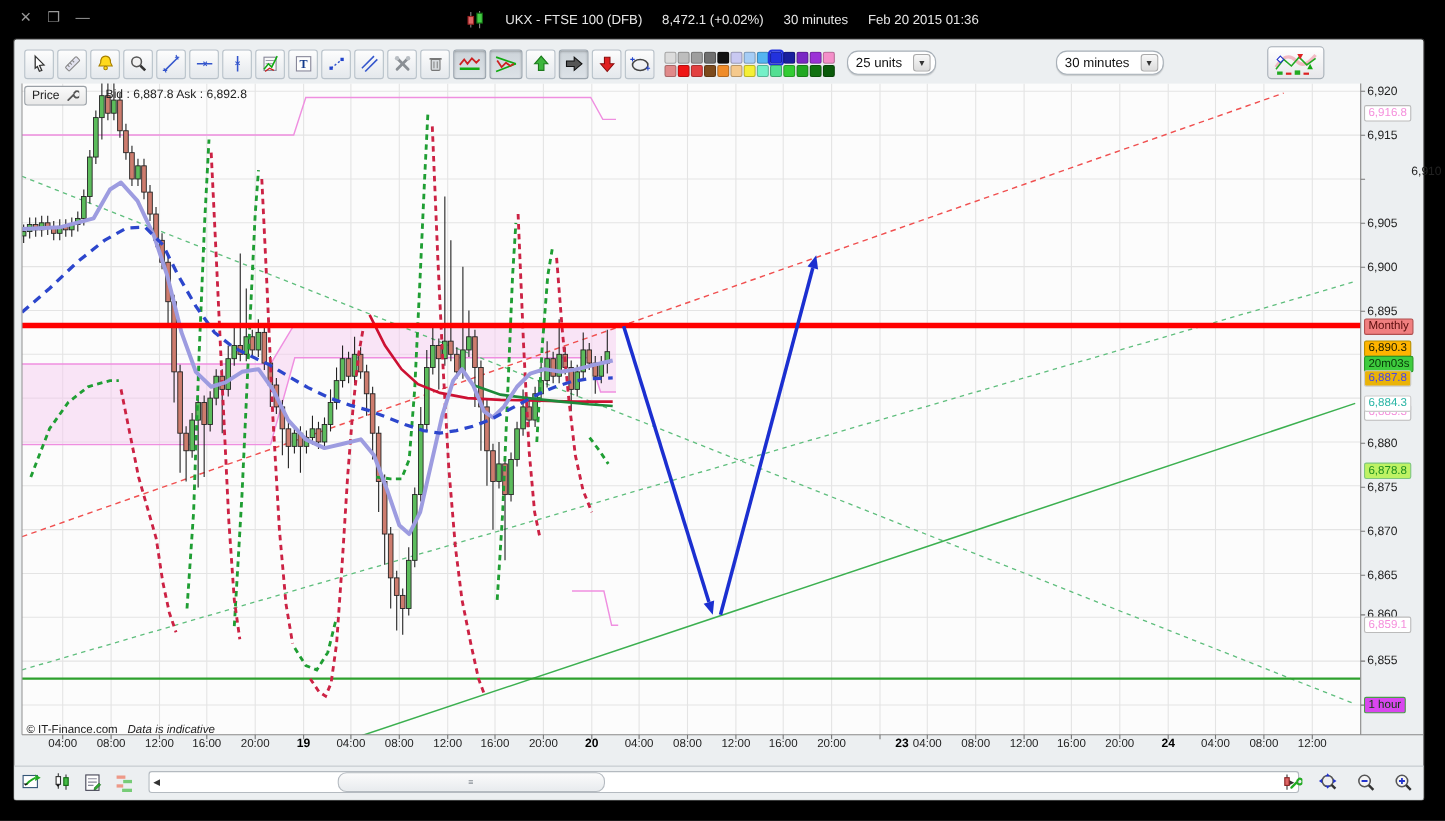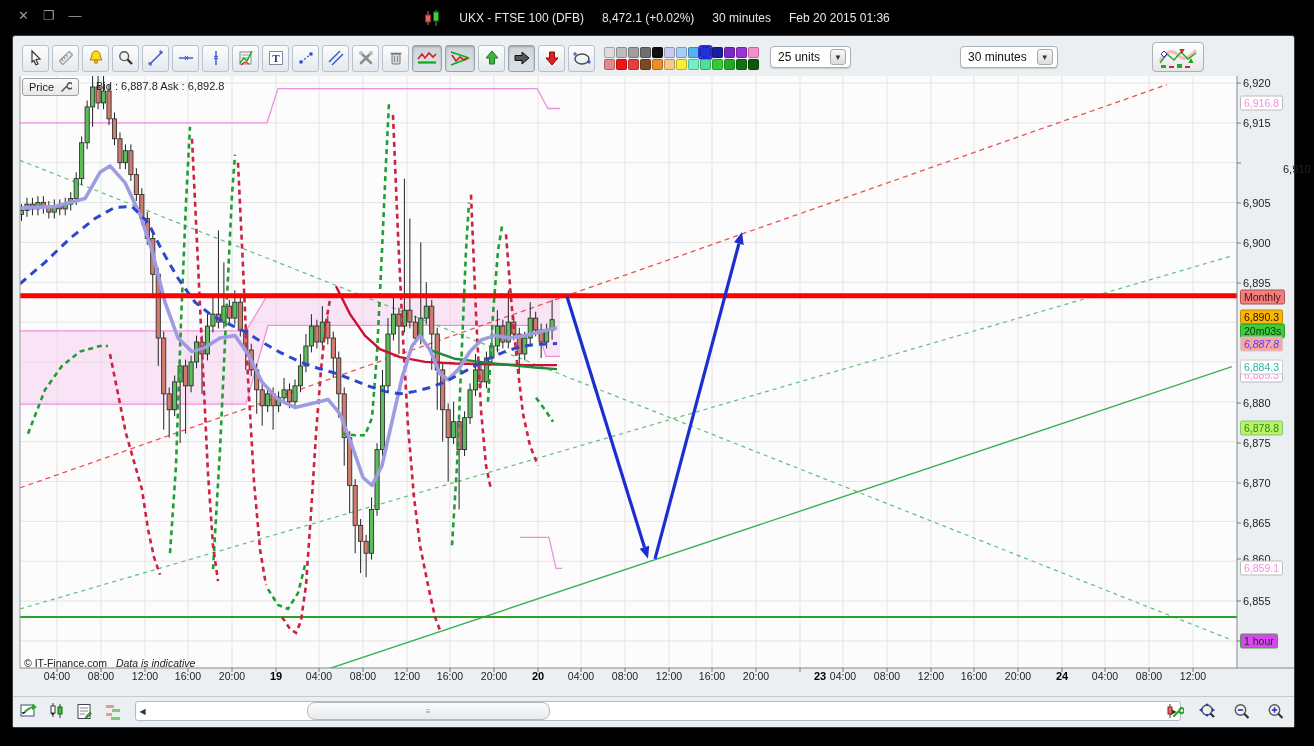--- a/index.html
+++ b/index.html
@@ -14,21 +14,21 @@
   .title-center .seg{white-space:nowrap;}
   
   .window{position:absolute;left:12px;top:35px;width:1283px;height:693px;background:#eceff1;border:1px solid #3a3a3a;border-radius:3px;}
   .toolbar{position:absolute;left:22px;top:42px;height:32px;display:flex;align-items:center;gap:3px;}
   .tbtn{width:27px;height:27px;border:1px solid #b9c2ca;border-radius:3px;background:linear-gradient(#fdfdfd,#e4e8ec);display:flex;align-items:center;justify-content:center;cursor:pointer;}
   .tbtn.pressed{background:linear-gradient(#cdd4da,#dde2e7);box-shadow:inset 0 1px 2px rgba(0,0,0,.25);border-color:#9aa4ad;}
   .tbtn.wide{width:30px;}
   .palette{display:grid;grid-template-columns:repeat(13,11px);grid-auto-rows:11px;gap:1px;margin-left:6px;}
   .pcell{width:11px;height:11px;border-radius:2px;border:1px solid rgba(0,0,0,.25);cursor:pointer;}
   .pcell.sel{outline:2px solid #2231dd;outline-offset:0px;}
-  .select{position:absolute;top:46px;height:22px;background:#fff;border:1px solid #a8b0b8;border-radius:4px;display:flex;align-items:center;font-size:12px;color:#111;padding:0 4px 0 7px;cursor:pointer;box-shadow:0 1px 1px rgba(0,0,0,.15);}
+  .select{position:absolute;top:46px;height:22px;background:#fff;border:1px solid #a8b0b8;border-radius:10px;display:flex;align-items:center;font-size:12px;color:#111;padding:0 4px 0 7px;cursor:pointer;box-shadow:0 1px 1px rgba(0,0,0,.15);}
   .select .arrowbox{margin-left:10px;width:16px;height:16px;border-radius:3px;background:linear-gradient(#f8f8f8,#dcdcdc);border:1px solid #aaa;display:flex;align-items:center;justify-content:center;font-size:8px;color:#333;}
   .patternbtn{position:absolute;left:1152px;top:42px;width:52px;height:30px;background:linear-gradient(#fff,#e7e7ea);border:1px solid #a8b0b8;border-radius:4px;display:flex;align-items:center;justify-content:center;cursor:pointer;}
   
   #chart-svg{position:absolute;left:0;top:0;pointer-events:none;}
   .pricebox{position:absolute;left:22px;top:78px;height:18px;background:linear-gradient(#fafafa,#e8e8e8);border:1px solid #9aa0a6;border-radius:3px;display:flex;align-items:center;gap:5px;padding:0 6px;font-size:11px;color:#222;cursor:pointer;}
   .bidask{position:absolute;left:96px;top:80px;font-size:11px;color:#222;}
   .footer-note{position:absolute;left:24px;top:657px;font-size:10.5px;color:#222;}
   .footer-note i{margin-left:6px;}
   .tick-label{position:absolute;left:1243px;font-size:11px;color:#222;transform:translateY(-50%);}
   .tick-label.bold{font-weight:normal;}
@@ -604,38 +604,38 @@
   <div class="bidask">Bid : 6,887.8 Ask : 6,892.8</div>
 
   <div class="footer-note">
     <span>© IT-Finance.com</span>
     <i>Data is indicative</i>
   </div>
 
   <div id="price-ticks">
       <div class="tick-label" style="top: 83px;">6,920</div>
       <div class="tick-label" style="top: 123px;">6,915</div>
-      <div class="tick-label" style="top: 169px; padding-left: 40px;">6,910</div>
+      <div class="tick-label" style="top: 156px; padding-left: 40px;">6,910</div>
       <div class="tick-label" style="top: 203px;">6,905</div>
       <div class="tick-label bold" style="top: 243px;">6,900</div>
       <div class="tick-label" style="top: 283px;">6,895</div>
       <div class="tick-label" style="top: 403px;">6,880</div>
       <div class="tick-label" style="top: 443px;">6,875</div>
       <div class="tick-label" style="top: 483px;">6,870</div>
       <div class="tick-label" style="top: 523px;">6,865</div>
       <div class="tick-label" style="top: 559px;">6,860</div>
       <div class="tick-label" style="top: 601px; text-align: center;">6,855</div>
       <div class="tick-label bold" style="top: 641px;">6,850</div>
     </div>
   <div id="price-tags">
       <div class="tag" style="top: 103px; color: rgb(245, 143, 220); background: rgb(255, 255, 255); border-color: rgb(187, 187, 187);">6,916.8</div>
       <div class="tag" style="top: 297px; color: rgb(90, 12, 12); background: rgb(240, 127, 127); border-color: rgb(176, 80, 80);">Monthly</div>
       <div class="tag" style="top: 317px; color: rgb(26, 26, 0); background: rgb(255, 180, 0); border-color: rgb(184, 144, 0);">6,890.3</div>
       <div class="tag" style="top: 331px; color: rgb(7, 56, 7); background: rgb(62, 204, 62); border-color: rgb(42, 154, 42);">20m03s</div>
-      <div class="tag" style="top: 344px; color: rgb(69, 69, 238); background: #fca5a5; border-color: rgb(204, 204, 204); font-style: italic;">6,887.8</div>
+      <div class="tag" style="top: 344px; color: rgb(69, 69, 238); background: #eab308; border-color: rgb(204, 204, 204);">6,887.8</div>
       <div class="tag" style="top: 356px; color: rgb(245, 143, 220); background: rgb(255, 255, 255); border-color: rgb(187, 187, 187); margin-top: 19px;">6,885.3</div>
       <div class="tag" style="top: 367px; color: rgb(42, 181, 165); background: rgb(255, 255, 255); border-color: rgb(204, 204, 204);">6,884.3</div>
       <div class="tag" style="top: 428px; color: rgb(31, 143, 31); background: #bef264; border-color: rgb(127, 199, 127);">6,878.8</div>
       <div class="tag" style="top: 568px; color: rgb(245, 143, 220); background: rgb(255, 255, 255); border-color: rgb(187, 187, 187);">6,859.1</div>
       <div class="tag" style="top: 641px; color: rgb(10, 58, 10); background: #d946ef; border-color: rgb(74, 154, 74);">1 hour</div>
     </div>
   <div id="time-labels">
       <div class="time-label" style="left: 57px;">04:00</div>
       <div class="time-label" style="left: 101px;">08:00</div>
       <div class="time-label" style="left: 145px;">12:00</div>

